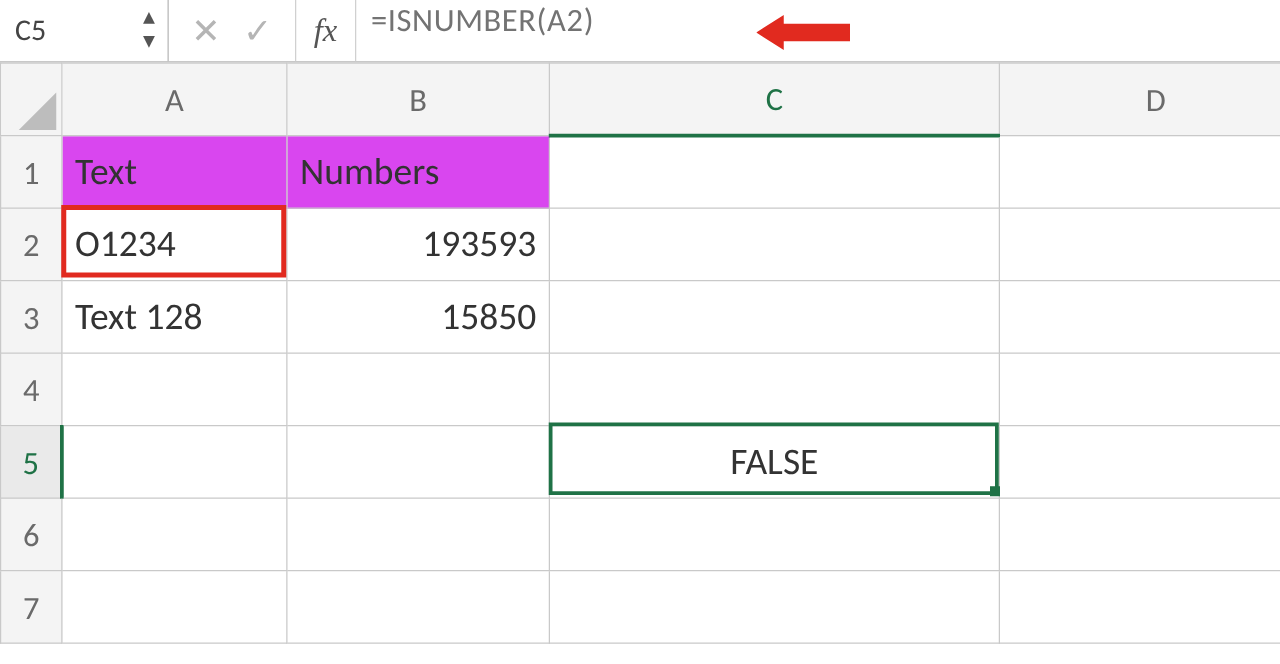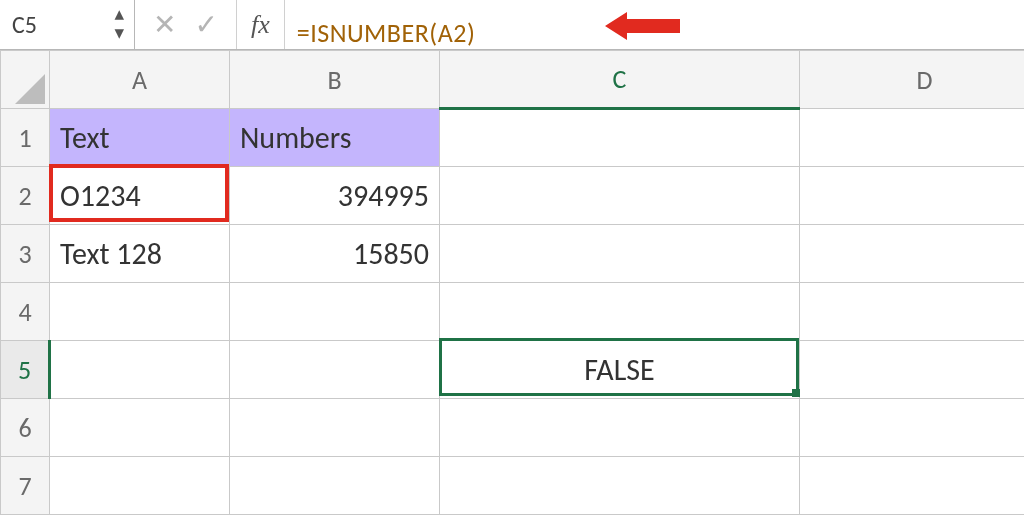--- a/index.html
+++ b/index.html
@@ -9,21 +9,21 @@
       background: #fff;
       width: 1024px;
       height: 531px;
       overflow: hidden;
       color: #333;
     }
 
     
     .formula-bar {
       display: flex;
-      align-items: flex-end;
+      align-items: flex-start;
       height: 50px;
       border-bottom: 1px solid #b7b7b7;
       background: #fff;
       position: relative;
     }
     .name-box {
       width: 135px;
       height: 100%;
       display: flex;
       align-items: center;
@@ -66,21 +66,21 @@
       padding: 16px 14px;
       border-right: 1px solid #d0d0d0;
       height: 100%;
       display: flex;
       align-items: center;
     }
     .formula-input {
       flex: 1;
       padding-left: 12px;
       font-size: 26px;
-      color: #a16207;
+      color: #737373;
       letter-spacing: 0.5px;
     }
 
     
     .red-arrow {
       position: absolute;
       left: 605px;
       top: 10px;
       width: 75px;
       height: 32px;
@@ -141,21 +141,21 @@
     .col-C { width: 360px; }
     .col-D { width: 250px; }
 
     
     td.cell { padding: 0 10px; font-size: 30px; color:#333; }
     td.align-left  { text-align: left; }
     td.align-right { text-align: right; }
     td.align-center{ text-align: center; }
 
     
-    .hdr-fill { background: #c4b5fd; }
+    .hdr-fill { background: #d946ef; }
 
     
     .red-box {
       position: absolute;
       border: 4px solid #e12a1f;
       left: 49px;
       top: 114px;
       width: 180px;
       height: 58px;
       pointer-events: none;
@@ -230,21 +230,21 @@
       <th class="row-hdr">1</th>
       <td class="cell align-left hdr-fill">Text</td>
       <td class="cell align-left hdr-fill">Numbers</td>
       <td class="cell"></td>
       <td class="cell"></td>
     </tr>
 
     <tr>
       <th class="row-hdr">2</th>
       <td class="cell align-left">O1234</td>
-      <td class="cell align-right">394995</td>
+      <td class="cell align-right">193593</td>
       <td class="cell"></td>
       <td class="cell"></td>
     </tr>
 
     <tr>
       <th class="row-hdr">3</th>
       <td class="cell align-left">Text 128</td>
       <td class="cell align-right">15850</td>
       <td class="cell"></td>
       <td class="cell"></td>

